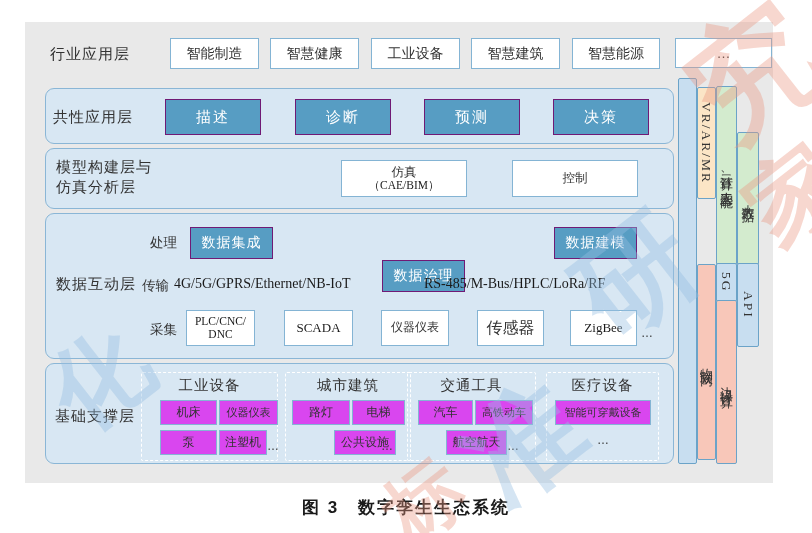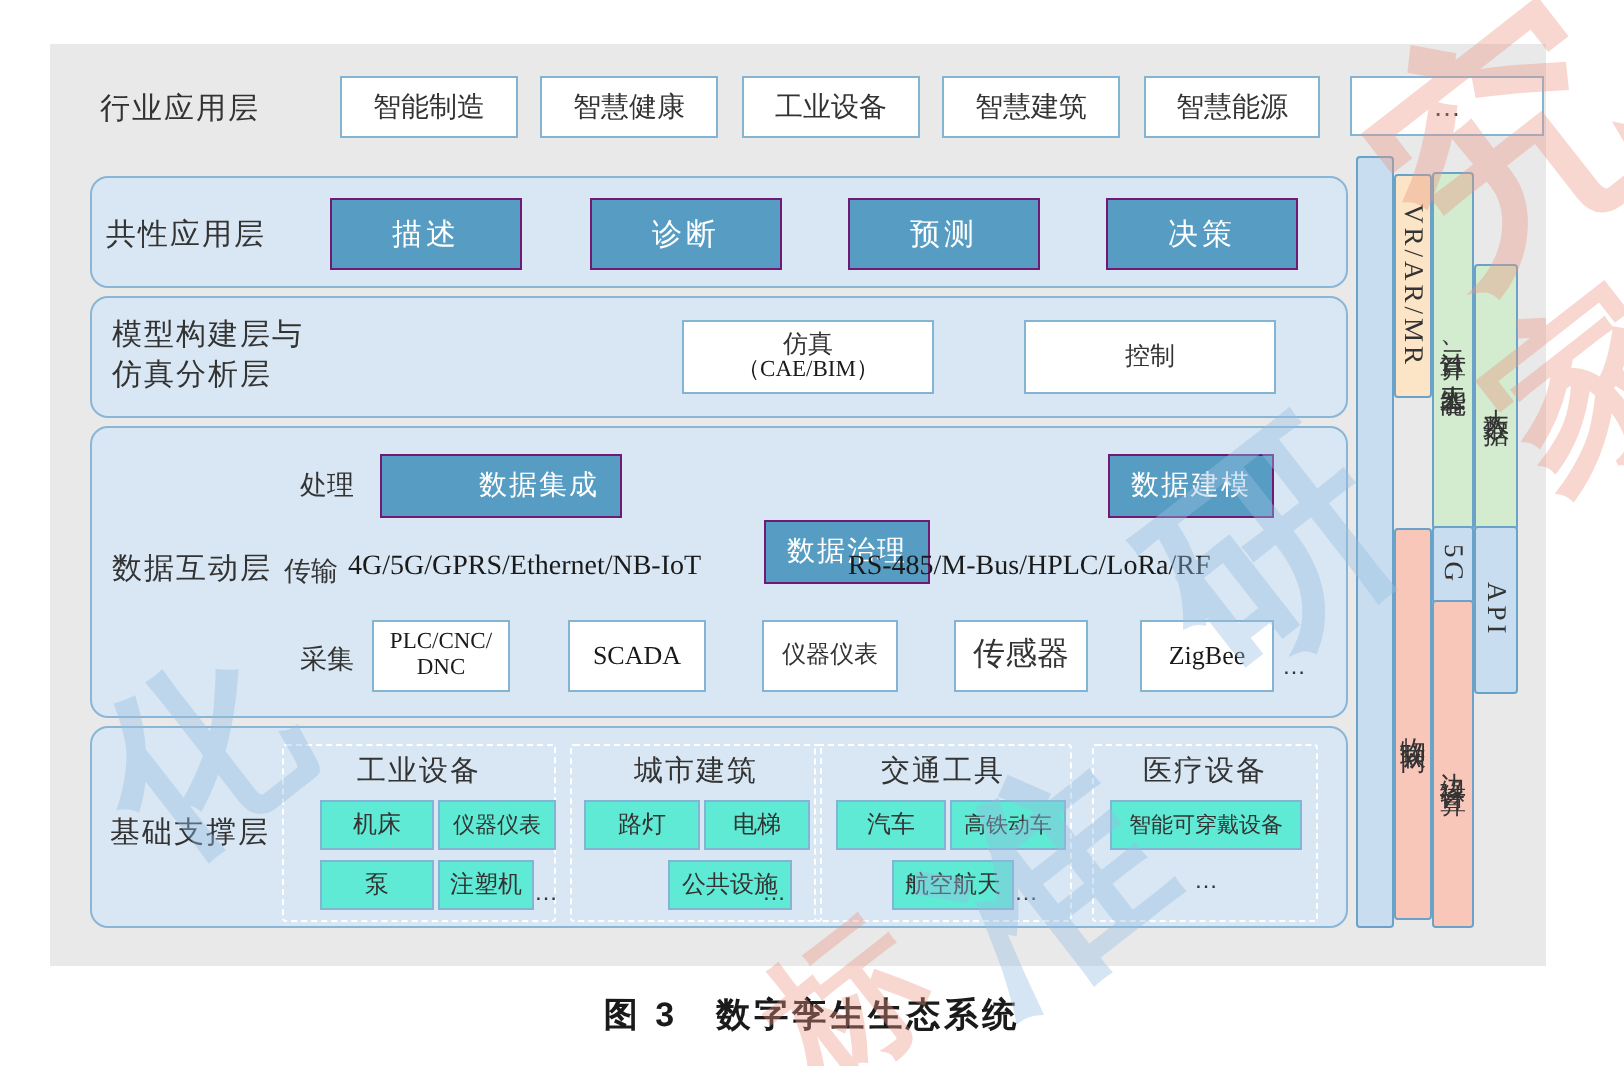--- a/index.html
+++ b/index.html
@@ -14,21 +14,21 @@
   .wbox{position:absolute;background:#ffffff;border:1px solid #84b4d4;display:flex;align-items:center;justify-content:center;
         font-size:14px;color:#333;text-align:center;line-height:1.15;}
   
   .bbtn{position:absolute;background:#579dc3;border:1px solid #701a75;color:#ffffff;display:flex;align-items:center;justify-content:center;
         font-size:15px;letter-spacing:2px;}
   .serif{font-family:"Liberation Serif",serif;color:#1a1a1a;}
   .rowlab{position:absolute;font-size:13.5px;color:#333;}
   
   .dgroup{position:absolute;top:8px;height:87px;border:1px dashed #ffffff;border-radius:2px;}
   .dtitle{position:absolute;top:3px;left:0;right:0;text-align:center;font-size:14.5px;color:#333;letter-spacing:1px;}
-  .sbox{position:absolute;background:#5eead4;border:1px solid #84b4d4;display:flex;align-items:center;justify-content:center;
+  .sbox{position:absolute;background:#d946ef;border:1px solid #84b4d4;display:flex;align-items:center;justify-content:center;
         font-size:12px;color:#333;height:23px;}
   .dots{position:absolute;font-size:12px;color:#333;letter-spacing:1px;}
   
   .vbar{position:absolute;border:1px solid #6ba3c8;border-radius:2px;display:flex;align-items:center;justify-content:center;
         writing-mode:vertical-rl;text-orientation:upright;font-size:13px;color:#333;letter-spacing:3px;line-height:1;}
   .vbar.lat{text-orientation:mixed;font-family:"Liberation Serif",serif;letter-spacing:2px;font-size:13.5px;}
   .peach{background:#fbe5c6;} .green{background:#d3ebce;} .salmon{background:#f8c7b9;} .lblue{background:#c8def0;}
   .caption{position:absolute;left:0;top:496px;width:812px;text-align:center;font-size:17px;font-weight:bold;color:#1a1a1a;letter-spacing:2px;}
   
   .wm{position:absolute;font-weight:bold;pointer-events:none;transform:rotate(-38deg);line-height:1;z-index:5;}
@@ -74,21 +74,21 @@
       <span class="serif" style="font-size:11.5px;">（CAE/BIM）</span>
     </div>
     <div class="wbox" style="left:512px;top:160px;width:124px;height:35px;">
       <span style="font-size:12.5px;">控制</span>
     </div>
 
     <div class="layer" style="top:213px;height:144px;"></div>
     <div class="layer-label" style="left:56px;top:275px;">数据互动层</div>
 
     <div class="rowlab" style="left:150px;top:234px;">处理</div>
-    <div class="bbtn" style="left:190px;top:227px;width:81px;height:30px;font-size:14px;letter-spacing:1px;padding-left:38px;">数据集成</div>
+    <div class="bbtn" style="left:190px;top:227px;width:81px;height:30px;font-size:14px;letter-spacing:1px;">数据集成</div>
     <div class="bbtn" style="left:382px;top:227px;width:81px;height:30px;font-size:14px;letter-spacing:1px;margin-top:33px;">数据治理</div>
     <div class="bbtn" style="left:554px;top:227px;width:81px;height:30px;font-size:14px;letter-spacing:1px;">数据建模</div>
 
     <div class="rowlab" style="left:142px;top:277px;">传输</div>
     <div class="abs serif" style="left:174px;top:276px;font-size:14px;">4G/5G/GPRS/Ethernet/NB-IoT</div>
     <div class="abs serif" style="left:424px;top:276px;font-size:14px;">RS-485/M-Bus/HPLC/LoRa/RF</div>
 
     <div class="rowlab" style="left:150px;top:321px;">采集</div>
     <div class="wbox" style="left:186px;top:310px;width:67px;height:34px;flex-direction:column;">
       <span class="serif" style="font-size:11.5px;">PLC/CNC/</span>

